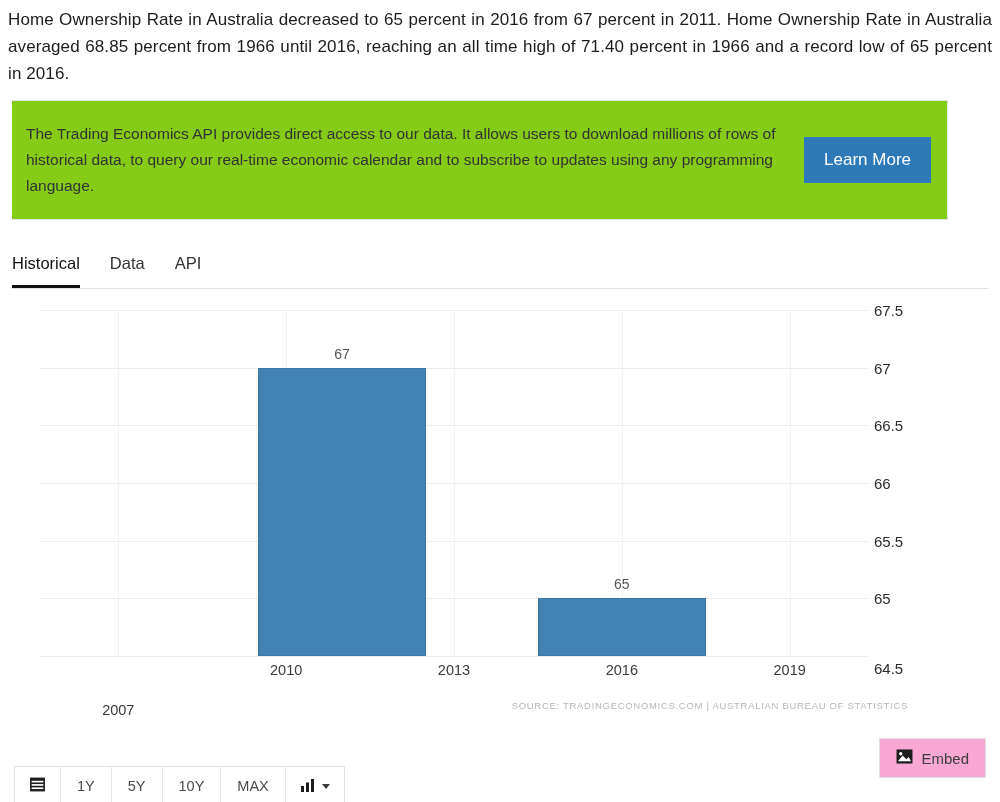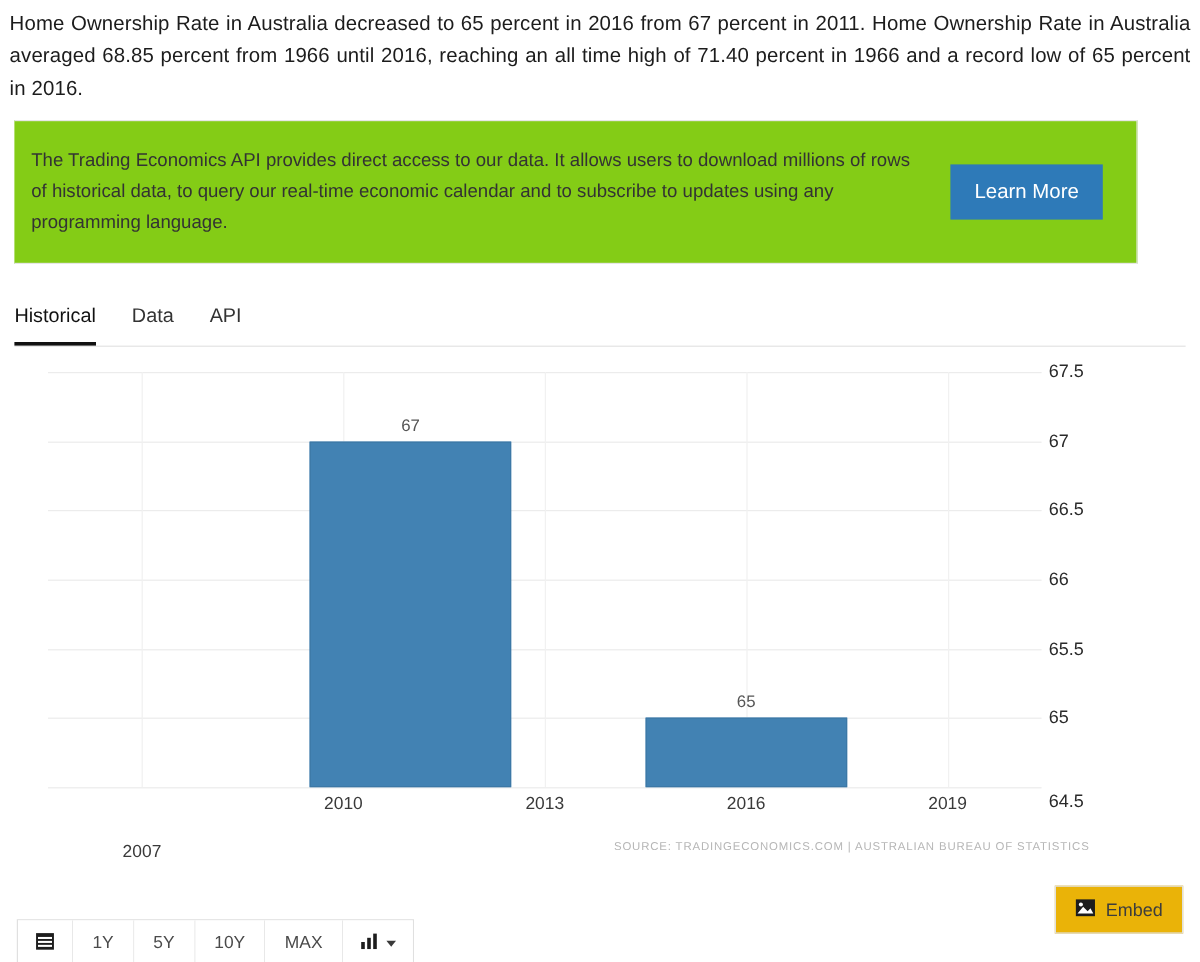--- a/index.html
+++ b/index.html
@@ -38,21 +38,21 @@
   }
   #api-text {
     flex: 1 1 auto;
     padding: 0 18px 0 14px;
     font-size: 15.5px;
     line-height: 26px;
     color: #333333;
   }
   #learn-more {
     flex: 0 0 auto;
-    margin-right: 28px;
+    margin-right: 16px;
     background: #2e7ab8;
     color: #ffffff;
     border: none;
     font-family: "Liberation Sans", sans-serif;
     font-size: 17px;
     padding: 13px 20px;
     cursor: pointer;
     white-space: nowrap;
   }
 
@@ -163,21 +163,21 @@
   .tbtn.icon-only { padding: 0 14px; }
 
   #embed-btn {
     position: absolute;
     right: 14px; top: 738px;
     height: 40px;
     display: flex;
     align-items: center;
     padding: 8px 16px;
     border: 1px solid #e0e0e0;
-    background: #eab308;
+    background: #f9a8d4;
     font-size: 15px;
     color: #3d3d3d;
     cursor: pointer;
     gap: 8px;
   }
 
   .ico { display: inline-block; vertical-align: middle; }
   .caret {
     width: 0; height: 0;
     border-left: 4px solid transparent;

